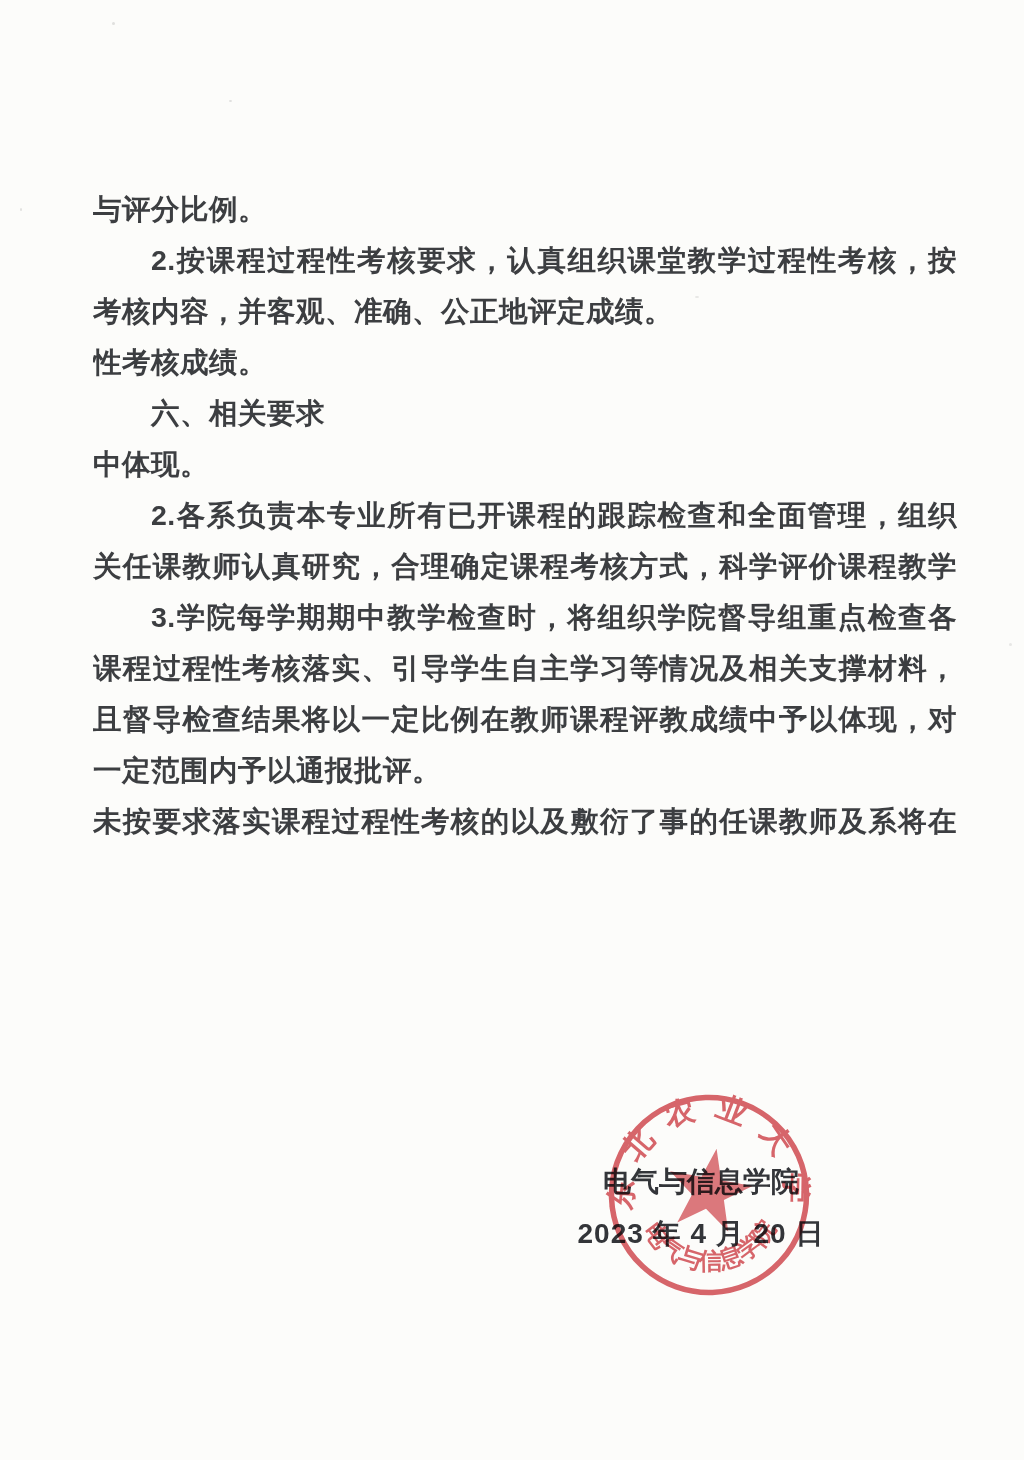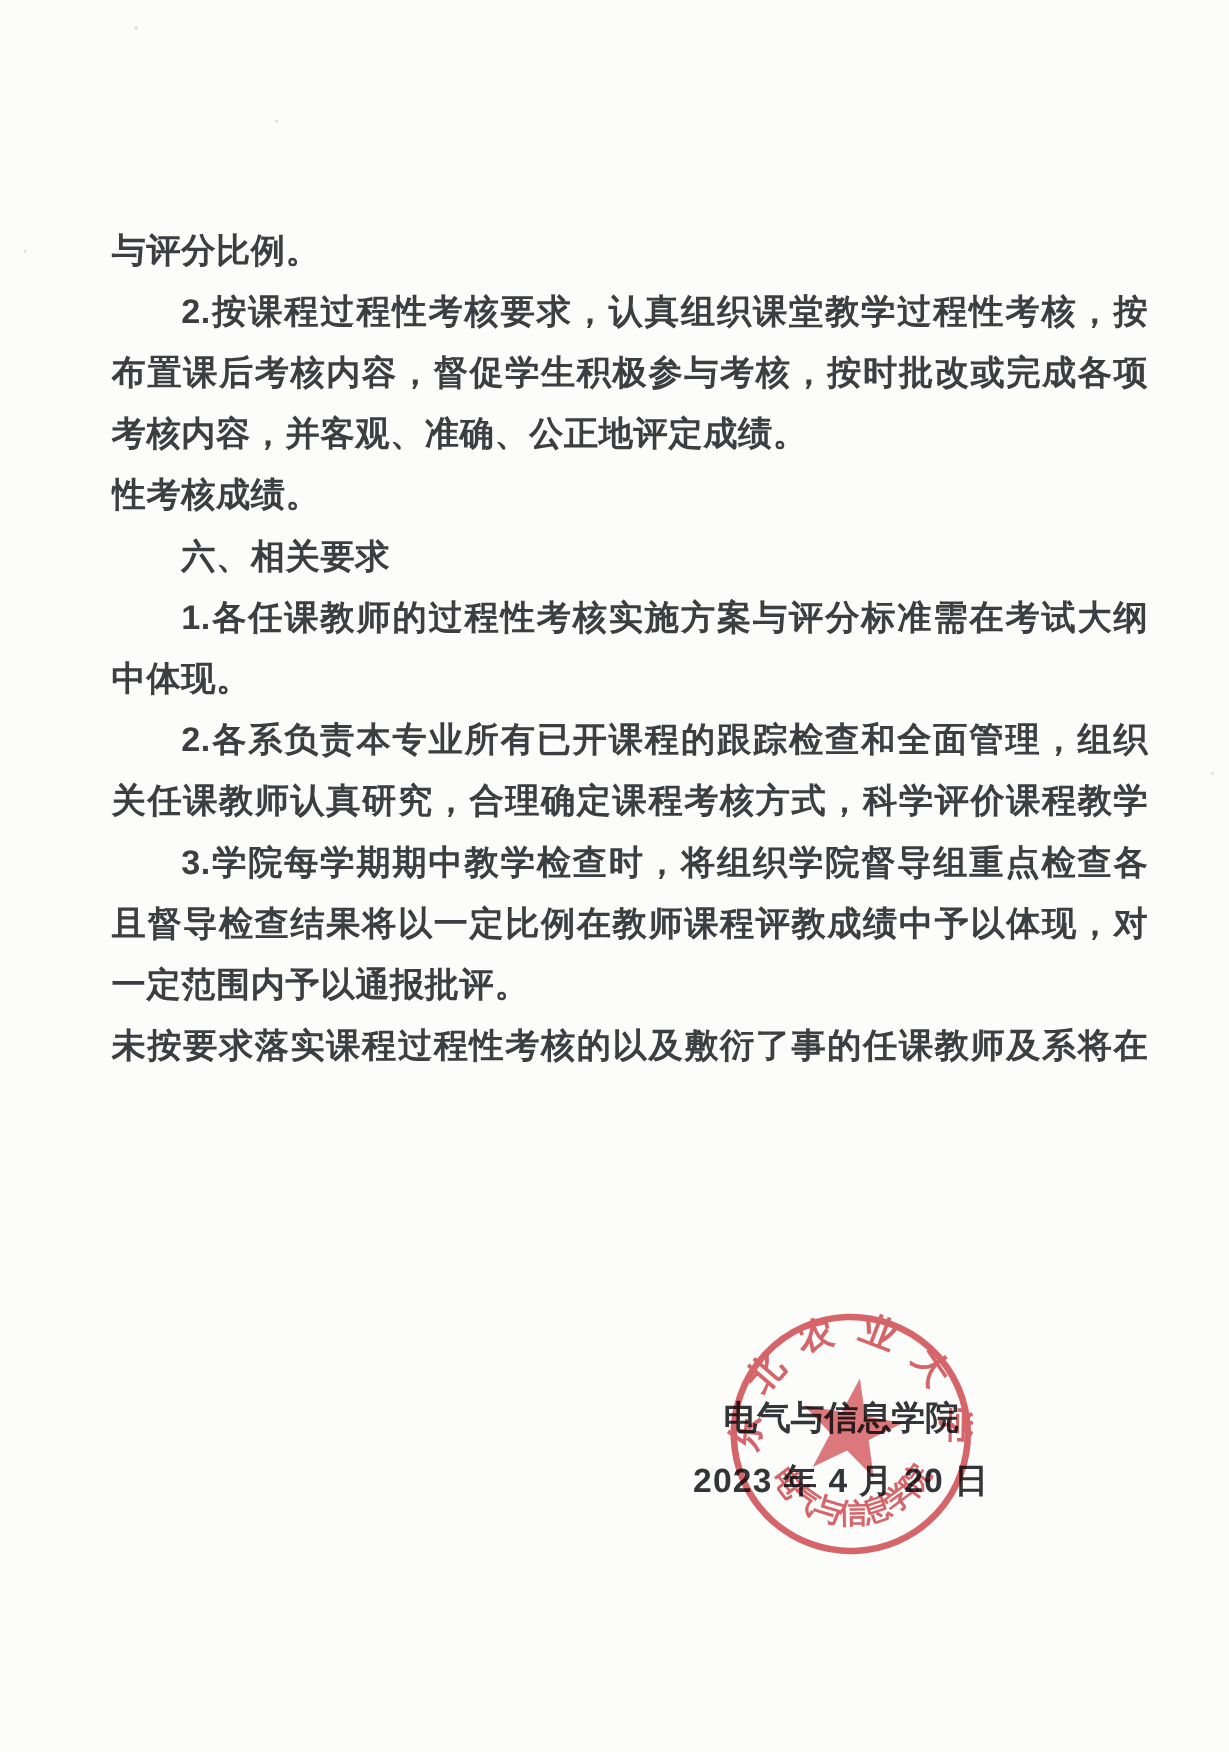--- a/index.html
+++ b/index.html
@@ -95,29 +95,28 @@
 
   <span class="speck sp1"></span>
   <span class="speck sp2"></span>
   <span class="speck sp3"></span>
   <span class="speck sp4"></span>
   <span class="speck sp5"></span>
 
   <div class="body-text">
     <div class="line">与评分比例。</div>
     <div class="line indent fill">2.按课程过程性考核要求，认真组织课堂教学过程性考核，按时</div>
-    <div class="line fill">布置课后考核内容，督促学生积极参与考核，按时批改或完成各项</div>
     <div class="line">考核内容，并客观、准确、公正地评定成绩。</div>
     <div class="line">性考核成绩。</div>
     <div class="line indent">六、相关要求</div>
-    <div class="line indent fill">1.各任课教师的过程性考核实施方案与评分标准需在考试大纲</div>
     <div class="line">中体现。</div>
     <div class="line indent fill">2.各系负责本专业所有已开课程的跟踪检查和全面管理，组织相</div>
     <div class="line fill">关任课教师认真研究，合理确定课程考核方式，科学评价课程教学</div>
     <div class="line indent fill">3.学院每学期期中教学检查时，将组织学院督导组重点检查各门</div>
+    <div class="line fill">课程过程性考核落实、引导学生自主学习等情况及相关支撑材料，</div>
     <div class="line fill">且督导检查结果将以一定比例在教师课程评教成绩中予以体现，对</div>
     <div class="line">一定范围内予以通报批评。</div>
     <div class="line fill">未按要求落实课程过程性考核的以及敷衍了事的任课教师及系将在</div>
   </div>
 
   <div class="signature">
     <div class="org-line">电气与信息学院</div>
     <div class="date-line">2023 年 4 月 20 日</div>
   </div>
 

